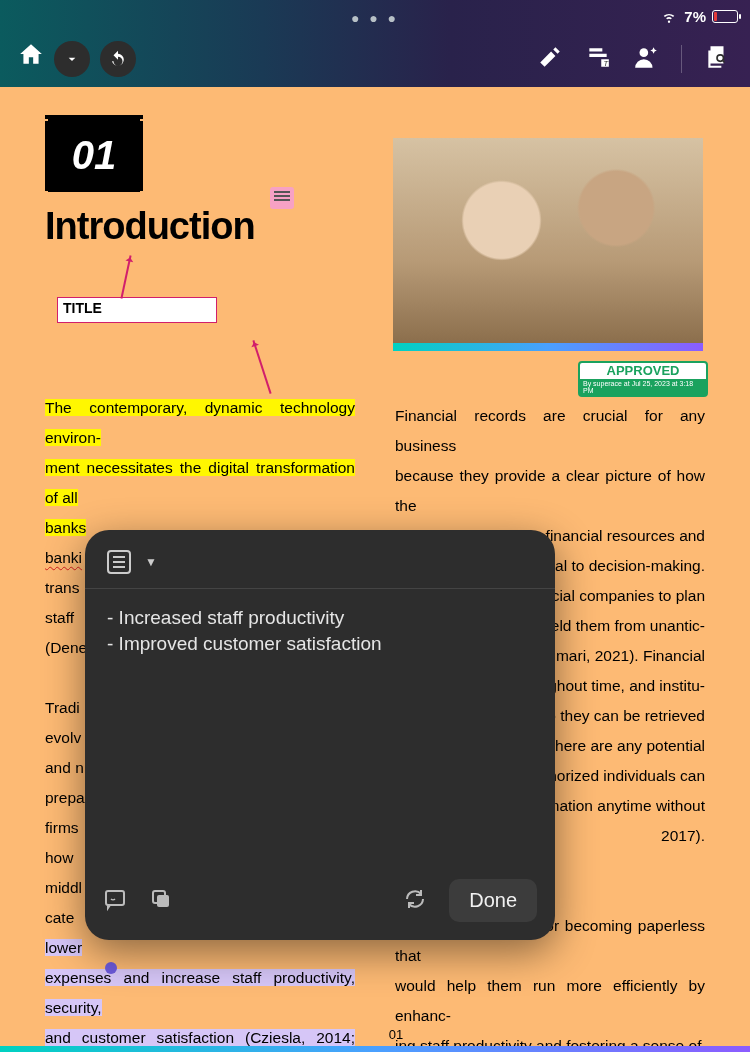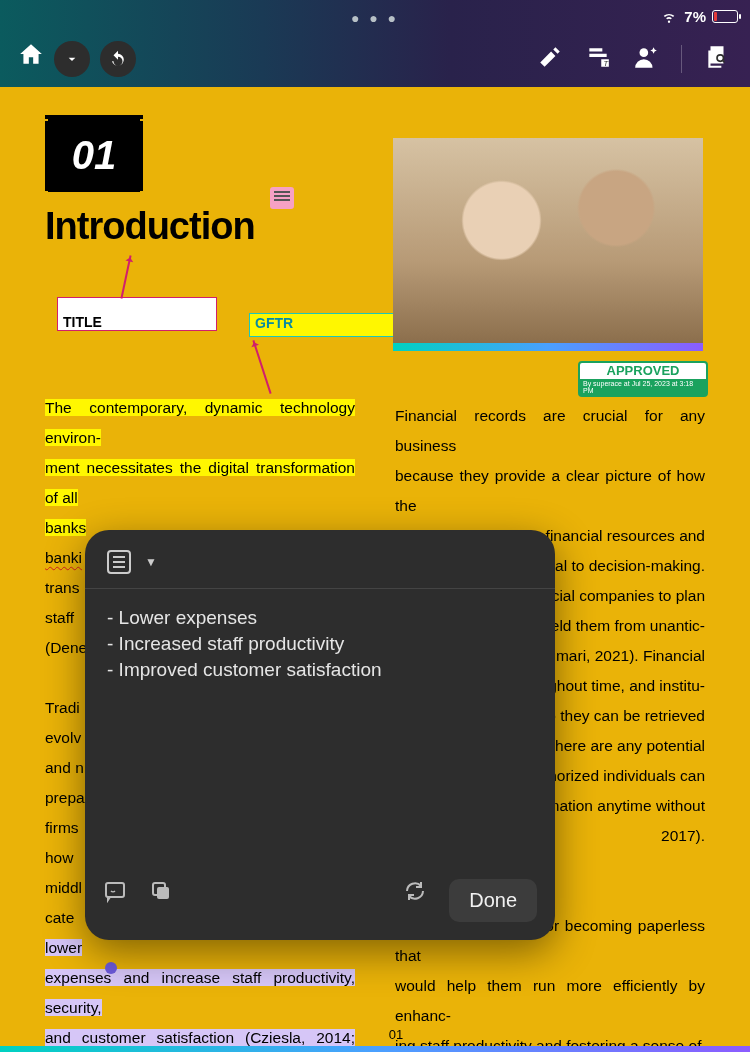--- a/index.html
+++ b/index.html
@@ -21,21 +21,21 @@
 
   .toolbar { position:absolute; left:0; right:0; bottom:0; height:56px; display:flex; align-items:center;}
   .toolbar .left { display:flex; gap:10px; padding-left:18px;}
   .toolbar .right { margin-left:auto; display:flex; gap:22px; padding-right:20px; align-items:center;}
   .circ-btn { width:36px; height:36px; border-radius:50%; background:#2d2d2d; display:flex; align-items:center; justify-content:center; color:#fff;}
   .icon-white { color:#fff; fill:#fff; }
   .tb-icon { width:26px; height:26px; }
   .divider-v { width:1px; height:28px; background:rgba(255,255,255,.25);}
 
   
-  .page { position:absolute; left:0; top:87px; width:750px; height:965px; background:#eab308; }
+  .page { position:absolute; left:0; top:87px; width:750px; height:965px; background:#fdba74; }
   .inner { position:relative; width:702px; height:100%; margin-left:45px; }
 
   .chapnum-box {
     position:absolute; left:0; top:34px;
     width:98px; height:68px;
     background:#000; color:#fff;
     border-top:5px solid #000; border-bottom:5px solid #000;
     box-shadow:0 -6px 0 -3px #000, 0 6px 0 -3px #000;
     display:flex; align-items:center; justify-content:center;
     font-style:italic; font-weight:700; font-size:40px;
@@ -67,21 +67,21 @@
     font-weight:700; font-size:13px; background:#fff;
   }
   .approved .sub { font-size:7px; font-weight:400; background:#1aa25e; color:#fff; padding:1px 3px; margin-top:1px;}
 
   
   .comment-bubble { position:absolute; left:225px; top:100px; width:24px; height:22px; background:#f7a1c4; border-radius:3px;}
   .comment-bubble::after{content:""; position:absolute; left:6px; bottom:-5px; border:5px solid transparent; border-top-color:#f7a1c4;}
   .comment-lines{position:absolute;left:229px;top:104px;width:16px;height:2px;background:#555;box-shadow:0 4px 0 #555,0 8px 0 #555;}
 
   .box-title { position:absolute; left:12px; top:210px; width:160px; height:26px;
-    border:1.5px solid #d11f6b; background:#fff; font-size:14px; padding:16px 5px; font-weight:700;}
+    border:1.5px solid #d11f6b; background:#fff; font-size:14px; padding:2px 5px; font-weight:700;}
   .box-gftr { position:absolute; left:204px; top:226px; width:156px; height:24px;
     border:1.5px solid #1cc8b8; background:#fff700; font-size:14px; padding:1px 5px; color:#0a8aa1; font-weight:700;}
   .arrow-pink1 { position:absolute; left:80px; top:168px; width:2px; height:44px; background:#d11f6b; transform:rotate(12deg);}
   .arrow-pink1::before{content:"";position:absolute;top:-2px;left:-3px;border:4px solid transparent;border-bottom-color:#d11f6b;}
   .arrow-pink2 { position:absolute; left:216px; top:252px; width:2px; height:56px; background:#d11f6b; transform:rotate(-18deg);}
   .arrow-pink2::before{content:"";position:absolute;top:-2px;left:-3px;border:4px solid transparent;border-bottom-color:#d11f6b;}
 
   
   .col { position:absolute; width:310px; font-size:15.5px; line-height:30px; text-align:justify; }
   .col1 { left:0; top:306px; }
@@ -102,21 +102,21 @@
     box-shadow:0 12px 40px rgba(0,0,0,.45);
     display:flex; flex-direction:column;
     overflow:hidden;
   }
   .popup .ph-row { display:flex; align-items:center; gap:14px; padding:20px 22px 14px; font-size:20px; }
   .popup .ph-row .listicon{width:24px;height:24px;border:2px solid #ccc;border-radius:4px;position:relative;}
   .popup .ph-row .listicon::before{content:"";position:absolute;left:4px;top:4px;width:12px;height:2px;background:#ccc;box-shadow:0 5px 0 #ccc,0 10px 0 #ccc;}
   .popup .ph-row .caret{font-size:12px;color:#ccc;}
   .popup .divider-h { height:1px; background:#444; }
   .popup .body { padding:16px 22px; font-size:19px; line-height:26px; }
-  .popup .foot { margin-top:auto; display:flex; padding:14px 18px 18px; gap:22px;}
+  .popup .foot { margin-top:auto; display:flex; align-items:center; padding:14px 18px 18px; gap:22px;}
   .popup .foot .spacer { flex:1; }
   .popup .foot .done-btn { background:#3c3c3c; border-radius:10px; padding:10px 20px; font-size:20px; color:#f1f1f1;}
   .ficon { width:24px; height:24px; color:#bbb; }
 
   .bottom-bar { position:absolute; left:0; bottom:0; width:750px; height:6px;
     background:linear-gradient(90deg,#00d1c1,#4aa0ff,#8b5cff);}
 </style>
 </head>
 <body>
 
@@ -176,21 +176,20 @@
     <div class="chapbar-top"></div>
     <div class="chapnum-box">01</div>
     <div class="chapbar-bot"></div>
     <h1 class="title-h1">Introduction</h1>
 
     <div class="comment-bubble"></div>
     <div class="comment-lines"></div>
 
     <div class="box-title">TITLE</div>
     <div class="arrow-pink1"></div>
-    <div class="box-gftr">GFTR</div>
     <div class="arrow-pink2"></div>
 
     <div class="hero-img"></div>
     <div class="hero-grad"></div>
     <div class="approved">
       <span>APPROVED</span>
       <span class="sub">By superace at Jul 25, 2023 at 3:18 PM</span>
     </div>
 
     <div class="col col1">
@@ -242,21 +241,20 @@
     <div class="pagenum">01</div>
   </div>
 
   <div class="popup">
     <div class="ph-row">
       <span class="listicon"></span>
       <span class="caret">▼</span>
     </div>
     <div class="divider-h"></div>
     <div class="body">
-      <div>- Lower expenses</div>
       <div>- Increased staff productivity</div>
       <div>- Improved customer satisfaction</div>
     </div>
     <div class="foot">
       <span>
         <svg class="ficon" viewBox="0 0 24 24">
             <rect x="3" y="4" width="18" height="14" rx="2" fill="none" stroke="#bbb" stroke-width="2"></rect>
             <path d="M7 18l-2 3v-3" stroke="#bbb" stroke-width="2" fill="none"></path>
             <path d="M8 12c1 1 3 1 4 0" stroke="#bbb" stroke-width="1.5" fill="none"></path>
           </svg>

